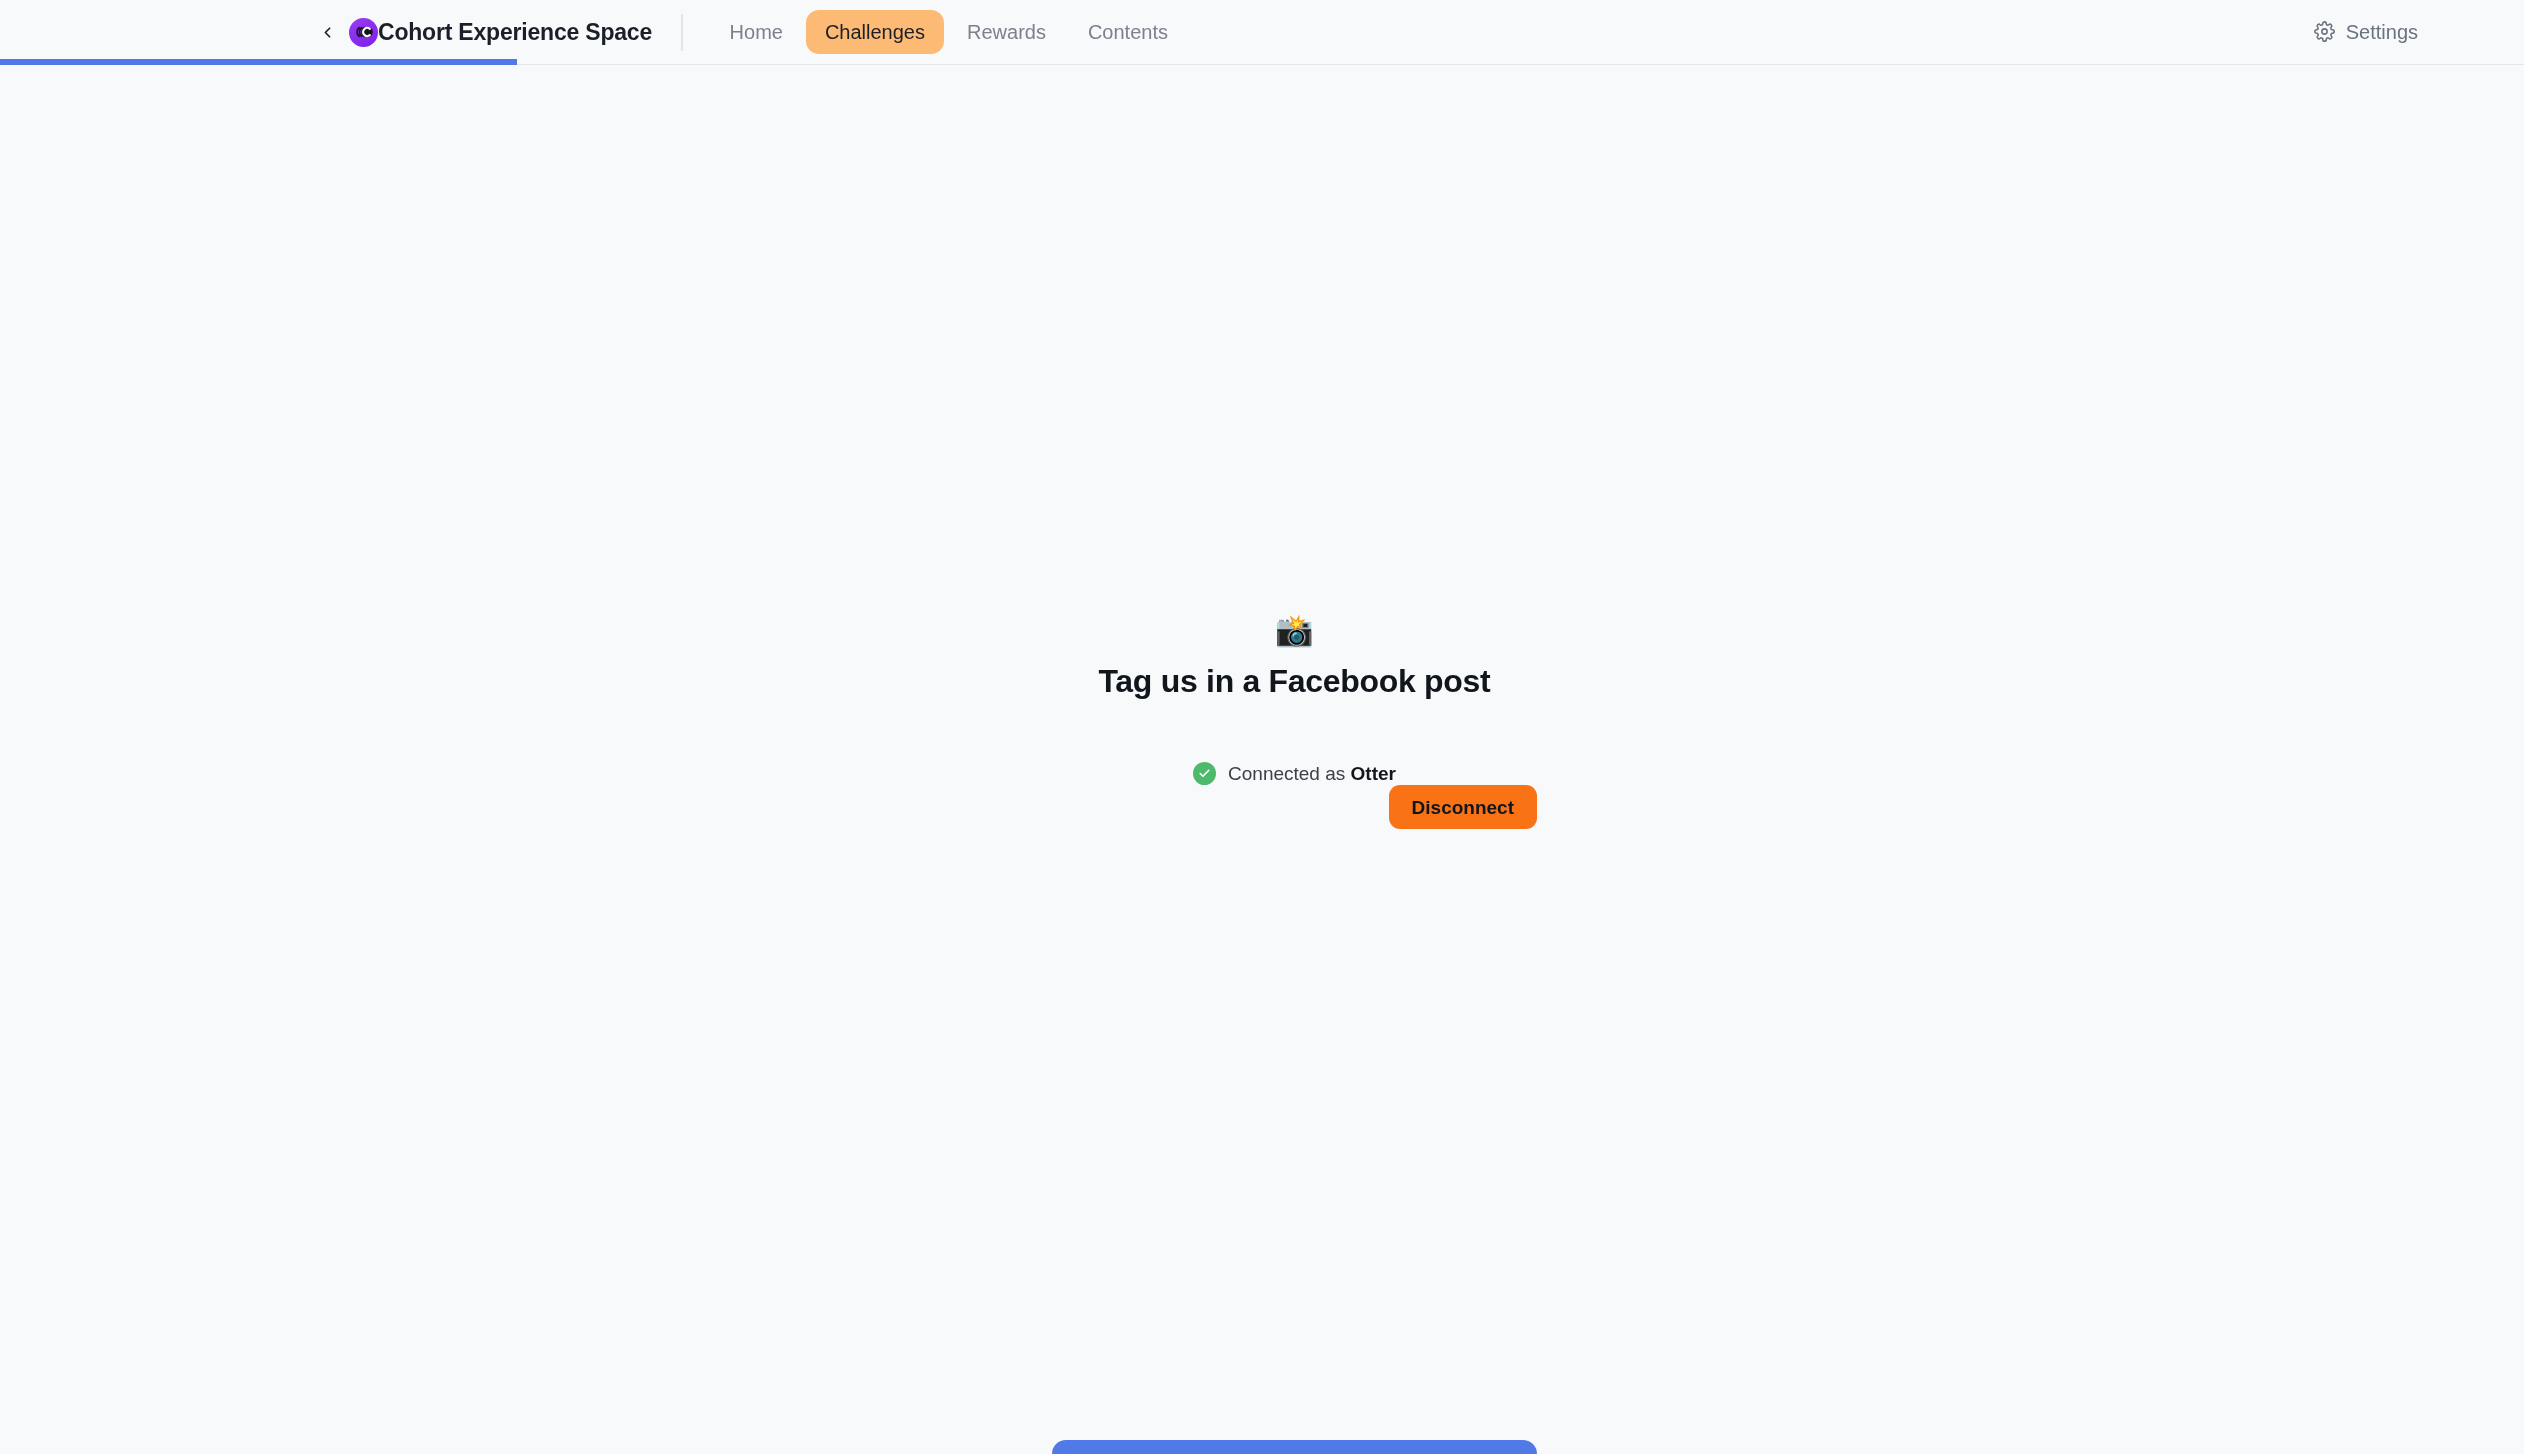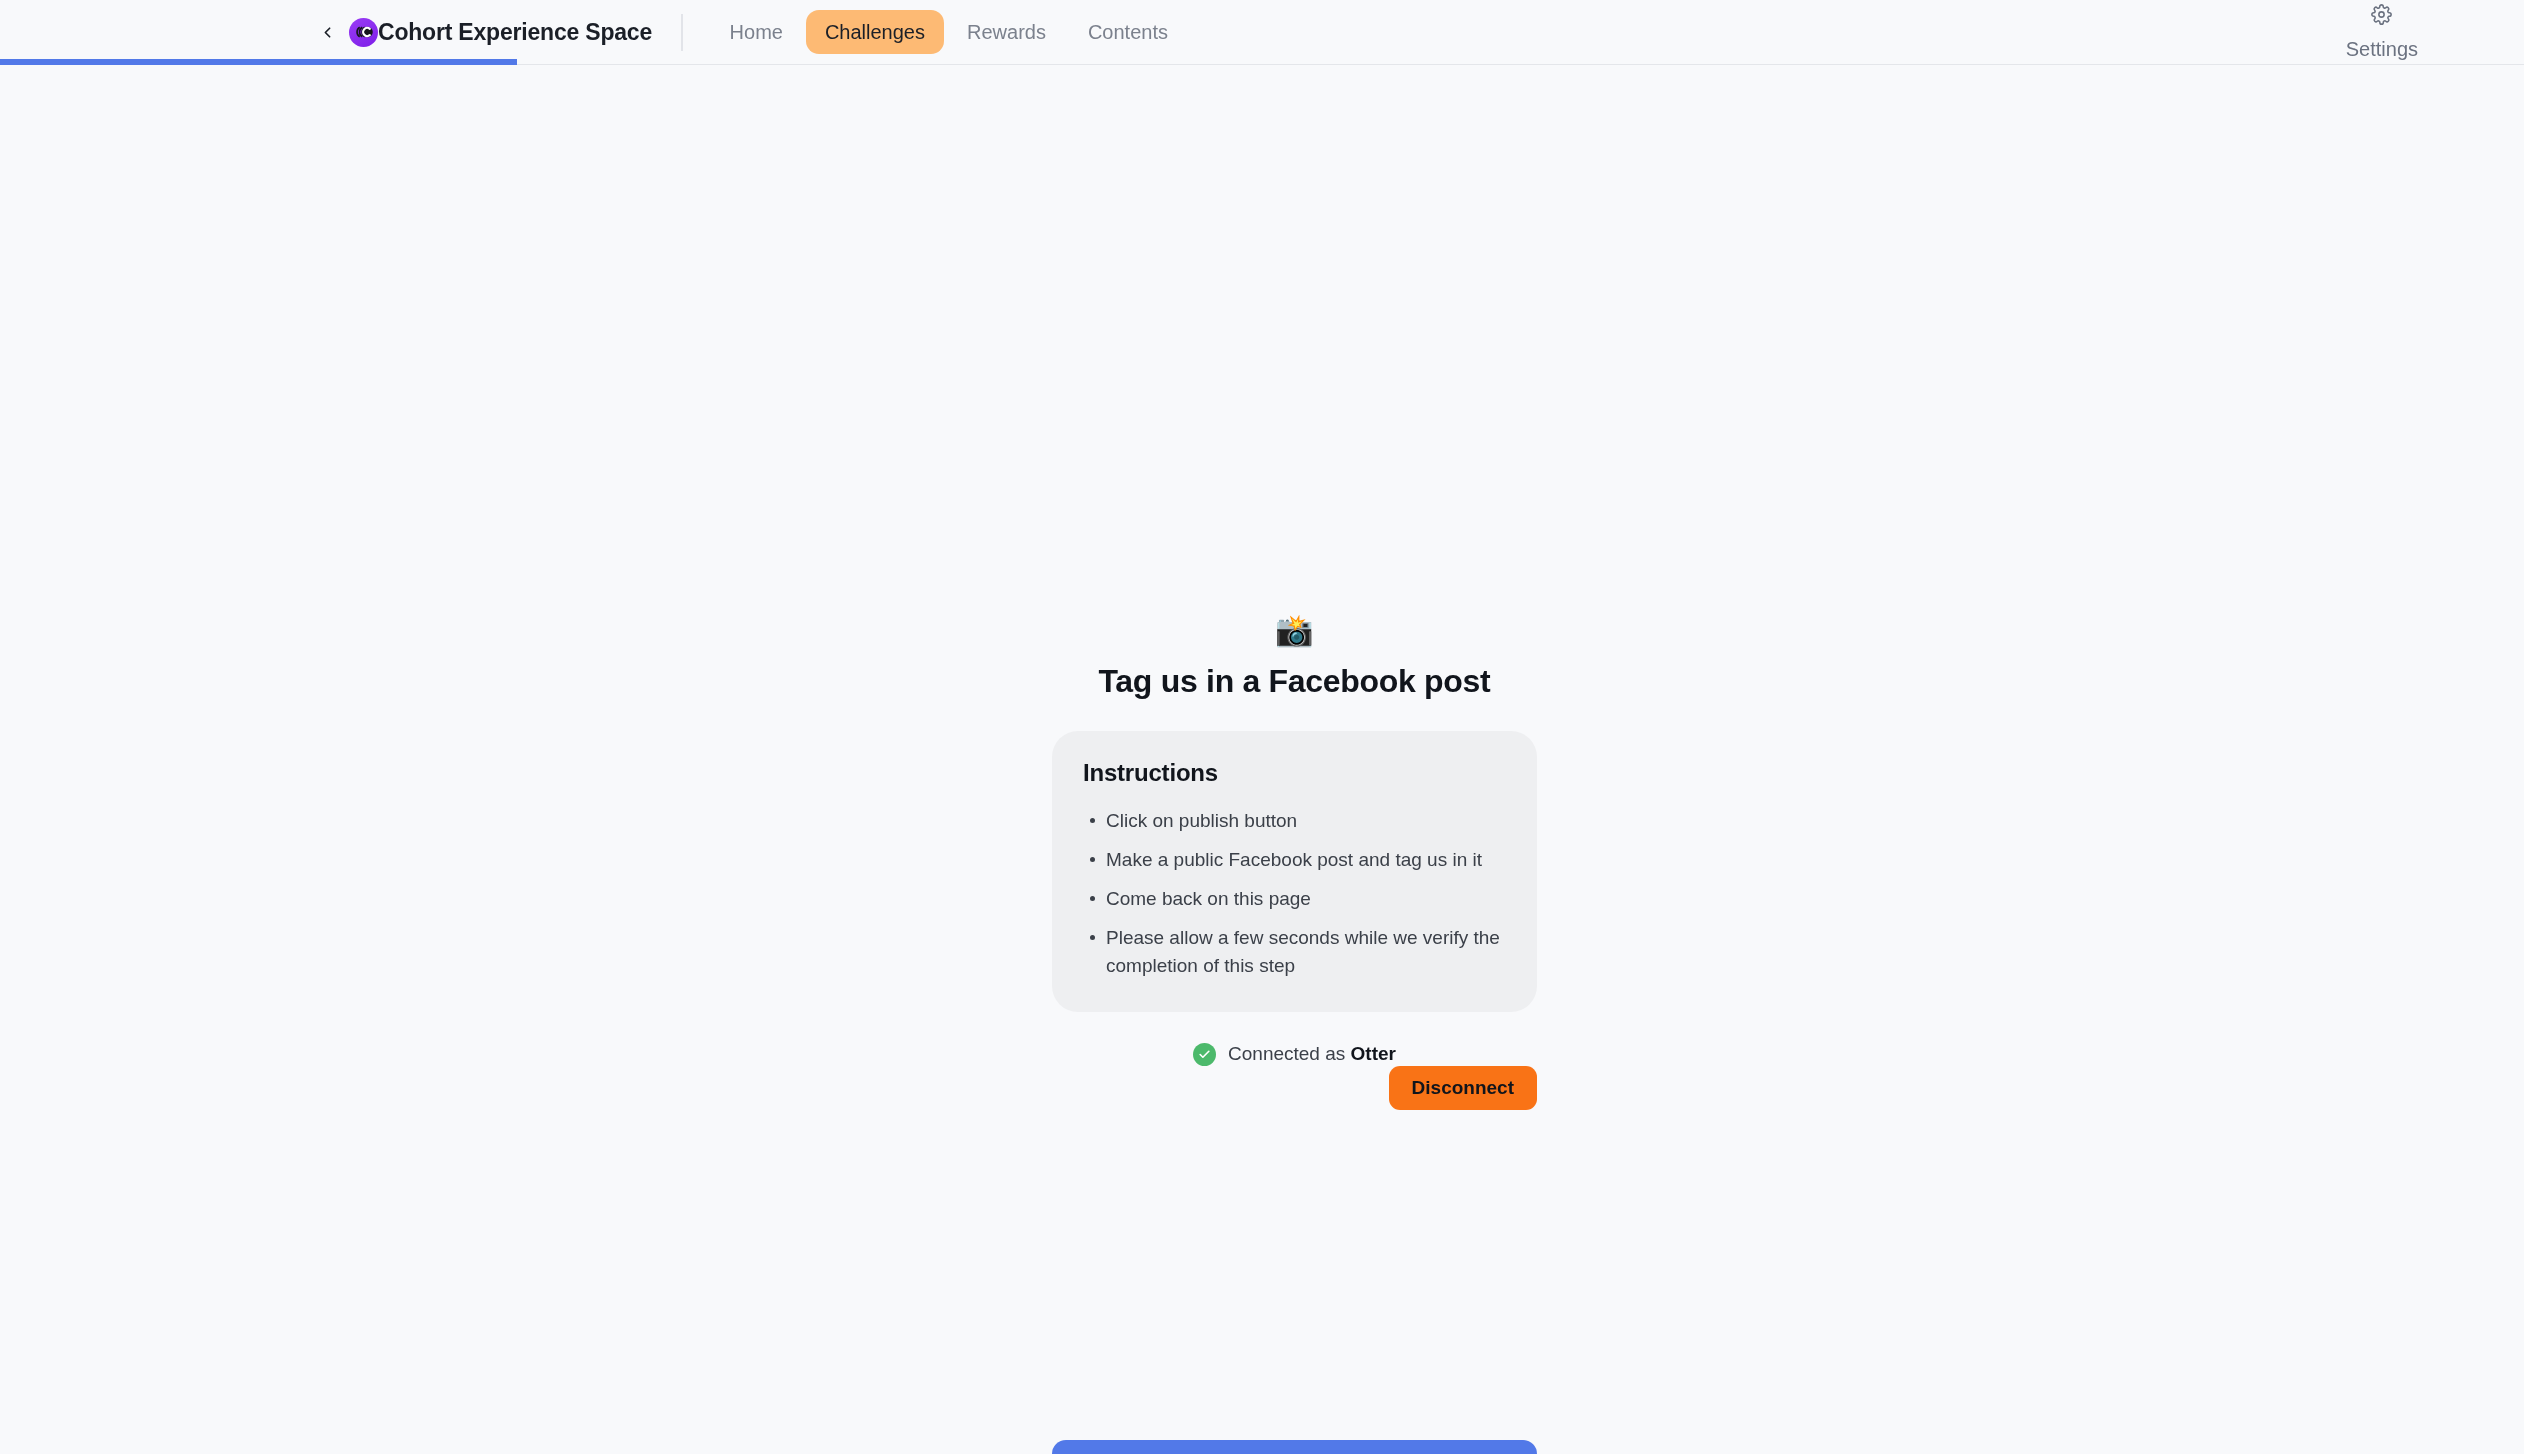--- a/index.html
+++ b/index.html
@@ -102,21 +102,20 @@
     font-weight: 400;
   }
 
   .header-right {
     margin-left: auto;
     margin-right: 167px;
     display: flex;
     align-items: center;
     gap: 11px;
     cursor: pointer;
-    flex-direction: column;
   }
   .settings-label {
     font-size: 20px;
     color: #6b7280;
     white-space: nowrap;
   }
 
   
   .progress-track {
     position: absolute;
@@ -332,29 +331,20 @@
 </div>
 
 <div class="main-area">
 
   <div class="content-col">
 
     <div class="task-emoji">📸</div>
 
     <h1 class="task-title">Tag us in a Facebook post</h1>
 
-    <div class="instructions-card">
-      <h2 class="instructions-title">Instructions</h2>
-      <ul class="instructions-list">
-        <li>Click on publish button</li>
-        <li>Make a public Facebook post and tag us in it</li>
-        <li>Come back on this page</li>
-        <li>Please allow a few seconds while we verify the completion of this step</li>
-      </ul>
-    </div>
 
     <div class="connection-row">
       <div class="conn-status">
         <span class="check-badge">
           <svg width="13" height="13" viewBox="0 0 24 24" fill="none" stroke="#ffffff" stroke-width="3" stroke-linecap="round" stroke-linejoin="round">
             <polyline points="20 6 9 17 4 12"></polyline>
           </svg>
         </span>
         <span class="conn-text"><span>Connected as </span><b>Otter</b></span>
       </div>

